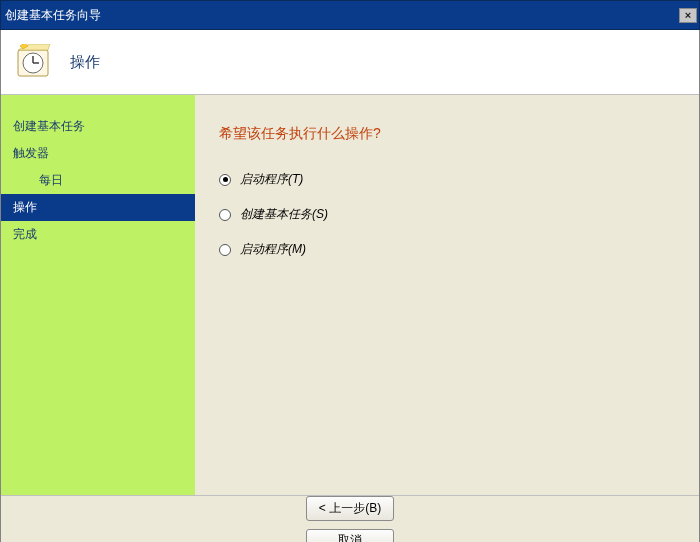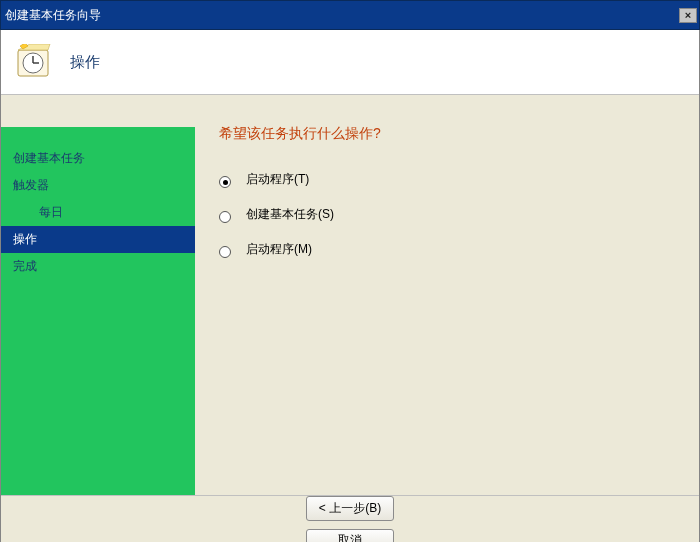--- a/index.html
+++ b/index.html
@@ -10,28 +10,28 @@
     .titlebar-close { width: 18px; height: 15px; background: #c7c7c7; border: 1px solid #888; display: flex; align-items: center; justify-content: center; font-family: Arial, sans-serif; font-weight: bold; font-size: 11px; color: #222; cursor: default; }
 
     .window-body { position: relative; width: 100%; height: calc(542px - 18px); background: #ece9d8; border: 1px solid #848484; border-top: none; }
 
     .banner { height: 65px; background: #fff; border-bottom: 1px solid #c0c0c0; display: flex; align-items: center; padding-left: 15px; gap: 18px; }
     .banner-icon { width: 36px; height: 36px; position: relative; }
     .banner-title { font-size: 15px; color: #1a3c6e; }
 
     .content { display: flex; height: calc(100% - 65px - 58px); }
 
-    .sidebar { width: 194px; padding: 18px 0 0 0; background: #22c55e; margin-top: 32px; }
+    .sidebar { width: 194px; padding: 18px 0 0 0; background: #bef264; }
     .side-item { padding: 5px 0 5px 12px; color: #1a3c6e; cursor: default; }
     .side-item.indent { padding-left: 38px; }
     .side-item.active { background: #0a3a8a; color: #fff; }
 
     .main { flex: 1; padding: 18px 24px 0 24px; }
     .question { margin: 12px 0 28px 0; font-size: 14px; color: #c2410c; }
-    .radio-row { display: flex; align-items: flex-end; gap: 15px; margin: 0 0 18px 0; font-size: 12px; color: #000; }
+    .radio-row { display: flex; align-items: center; gap: 9px; margin: 0 0 18px 0; font-size: 12px; color: #000; font-style: italic; }
     .radio { width: 12px; height: 12px; border: 1px solid #555; border-radius: 50%; background: #fff; display: inline-flex; align-items: center; justify-content: center; position: relative; }
     .radio.checked::after { content: ""; width: 5px; height: 5px; border-radius: 50%; background: #000; }
 
     .button-bar { position: absolute; left: 0; right: 0; bottom: 0; height: 58px; border-top: 1px solid #c0c0c0; display: flex; align-items: center; justify-content: flex-end; padding: 0 28px; gap: 8px; background: #ece9d8; flex-direction: column; }
     .btn { min-width: 88px; height: 26px; background: linear-gradient(to bottom, #fdfdfd, #e8e6dc); border: 1px solid #8b8b8b; border-radius: 3px; font-size: 12px; font-family: inherit; cursor: default; display: inline-flex; align-items: center; justify-content: center; padding: 0 10px; }
 
     .watermark { position: absolute; right: 0; bottom: 12px; opacity: 0.55; pointer-events: none; }
     .watermark svg { display: block; }
   </style>
 </head>

